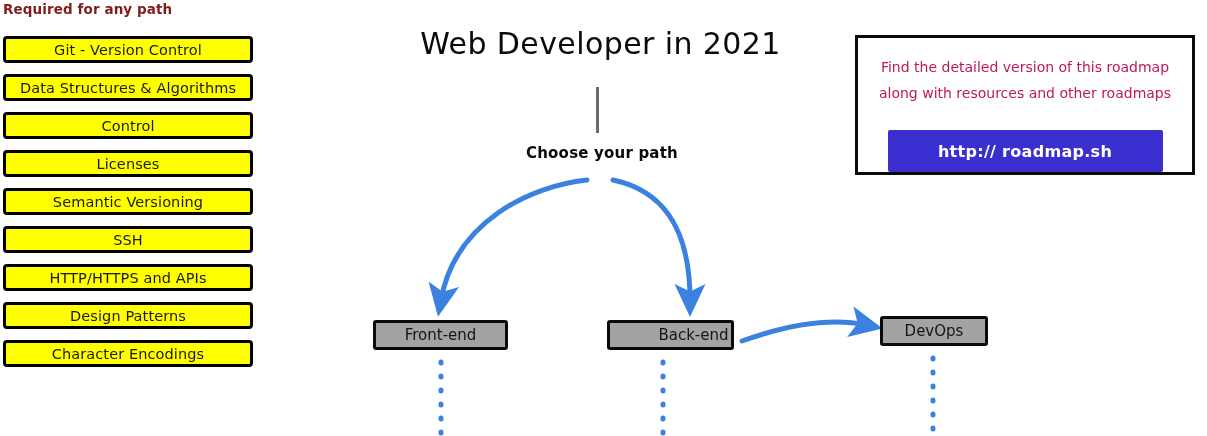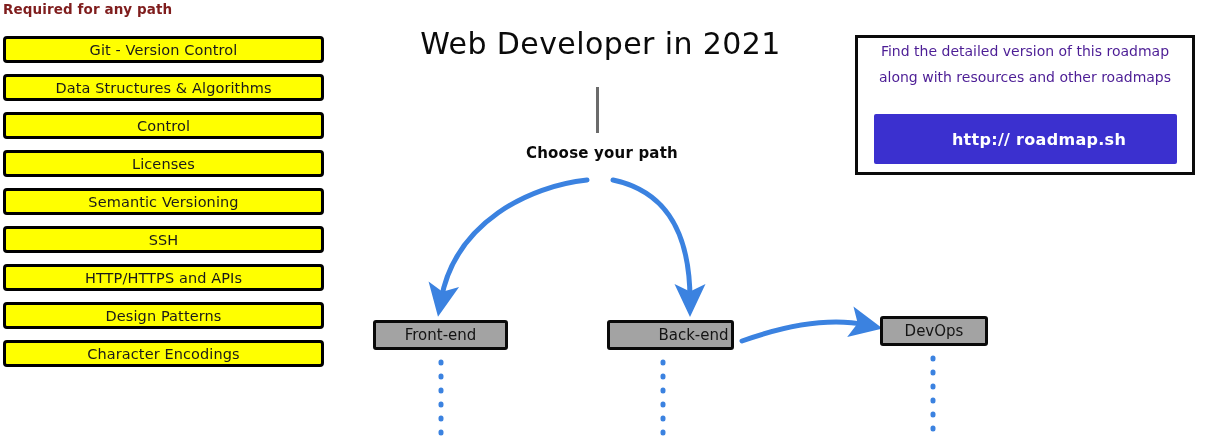--- a/index.html
+++ b/index.html
@@ -37,21 +37,21 @@
 
   #required-list {
     position: absolute;
     left: 3px;
     top: 36px;
     width: 286px;
   }
 
   .req-item {
     box-sizing: border-box;
-    width: 321px;
+    width: 250px;
     height: 27px;
     margin-bottom: 11px;
     background: #ffff00;
     border: 3px solid #000000;
     border-radius: 4px;
     display: flex;
     align-items: center;
     justify-content: center;
     font-size: 14.5px;
     color: #1a1a1a;
@@ -134,42 +134,41 @@
     width: 340px;
     height: 140px;
     box-sizing: border-box;
     background: #ffffff;
     border: 3px solid #0a0a0a;
     display: flex;
     flex-direction: column;
     align-items: center;
   }
   #info-text {
-    margin-top: 0;
+    margin-top: 16px;
     width: 300px;
     text-align: center;
     font-size: 14px;
     line-height: 26px;
-    color: #4c1d95;
+    color: #be185d;
   }
   #info-link-button {
     margin-top: 24px;
     width: 275px;
     height: 50px;
     background: #3b30cf;
     border-radius: 2px;
     display: flex;
     align-items: center;
     justify-content: center;
     color: #ffffff;
     font-size: 16px;
     font-weight: 700;
     letter-spacing: 0.3px;
     white-space: nowrap;
-    padding-left: 28px;
   }
 </style>
 </head>
 <body>
 
 <div class="canvas">
 
   <div id="required-header">Required for any path</div>
 
   <div id="required-list">

